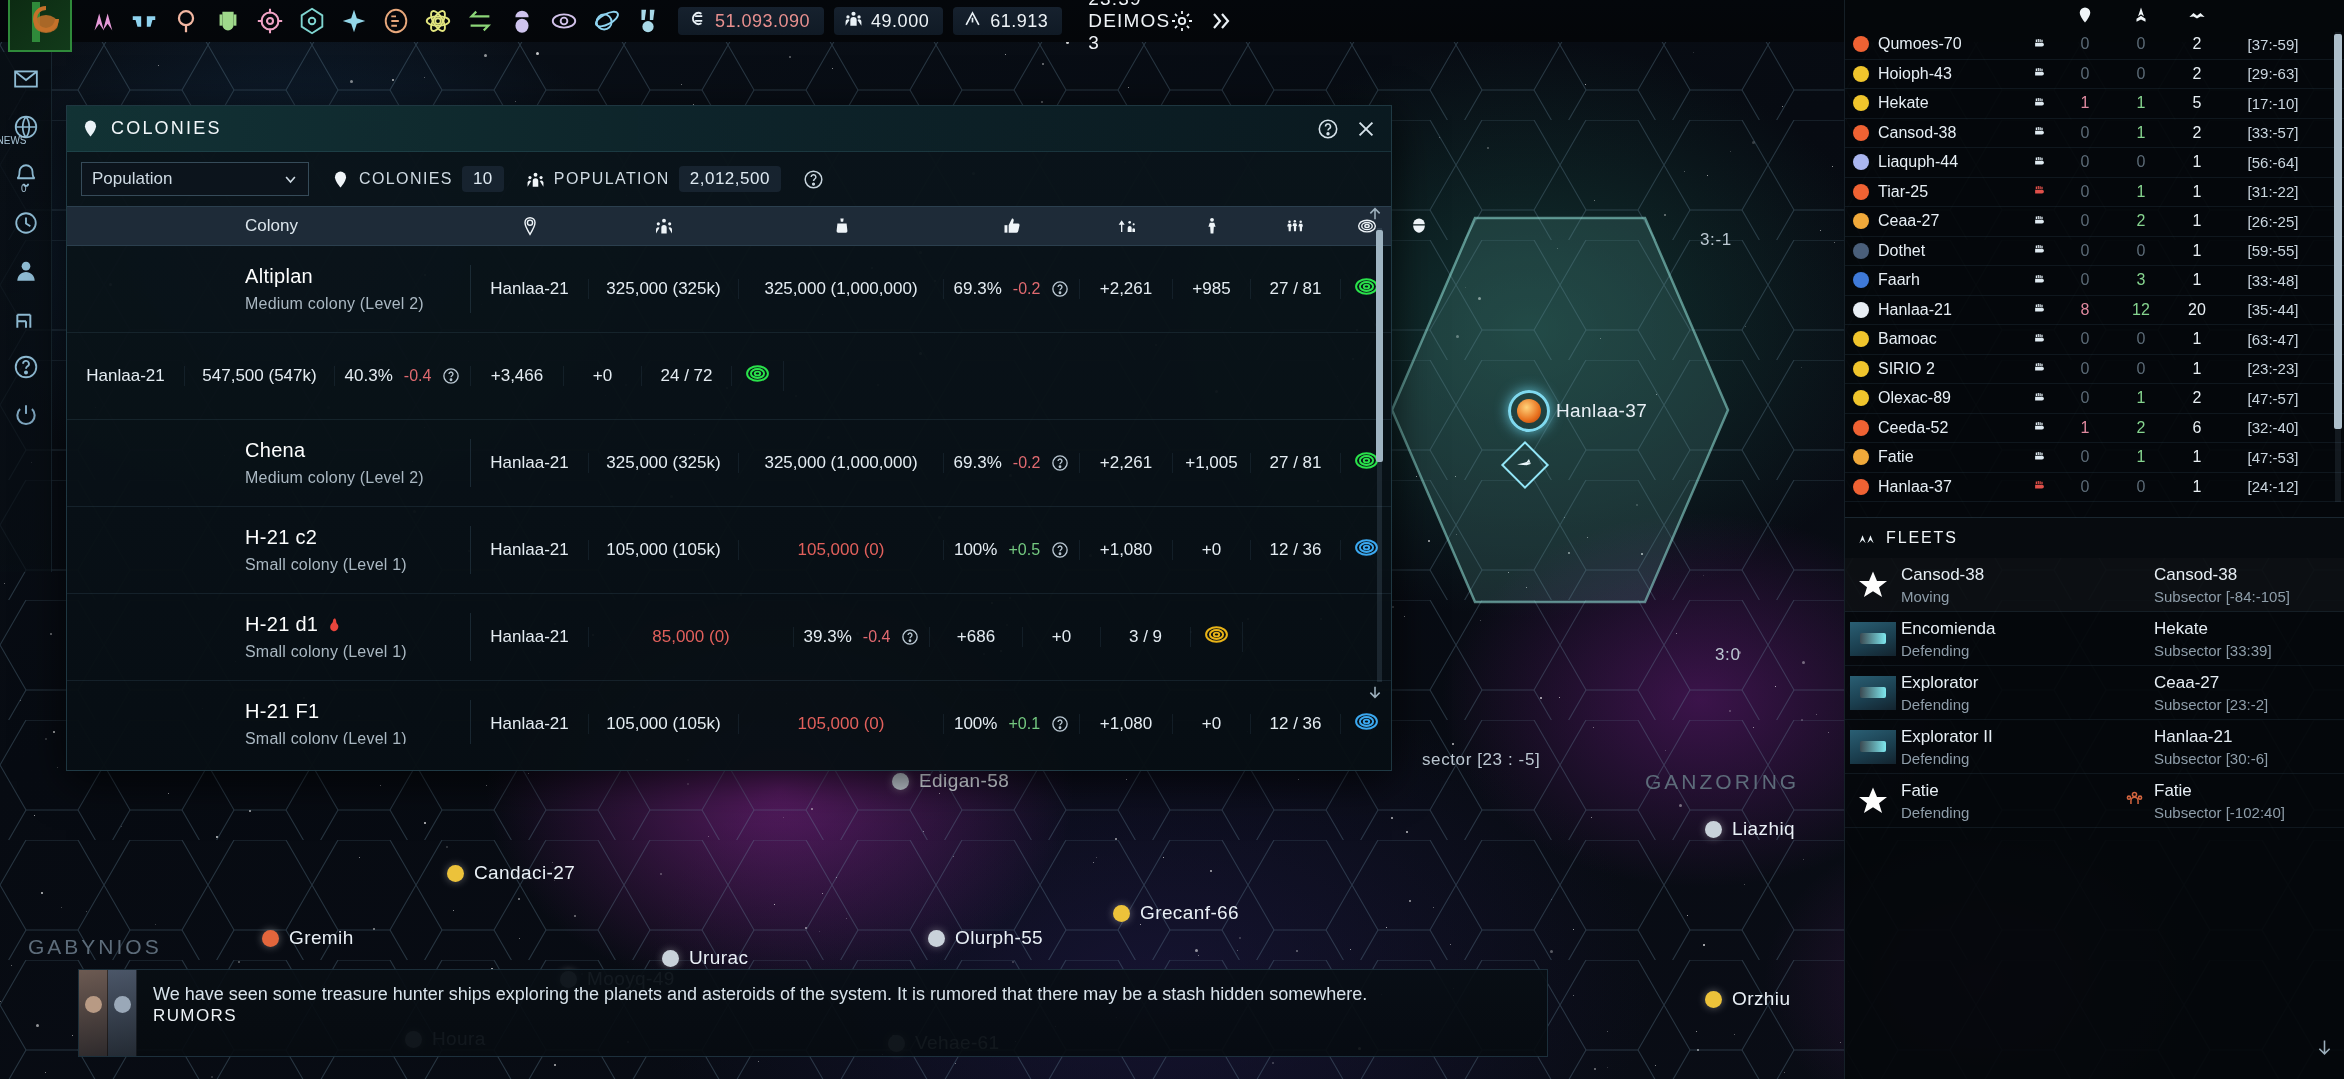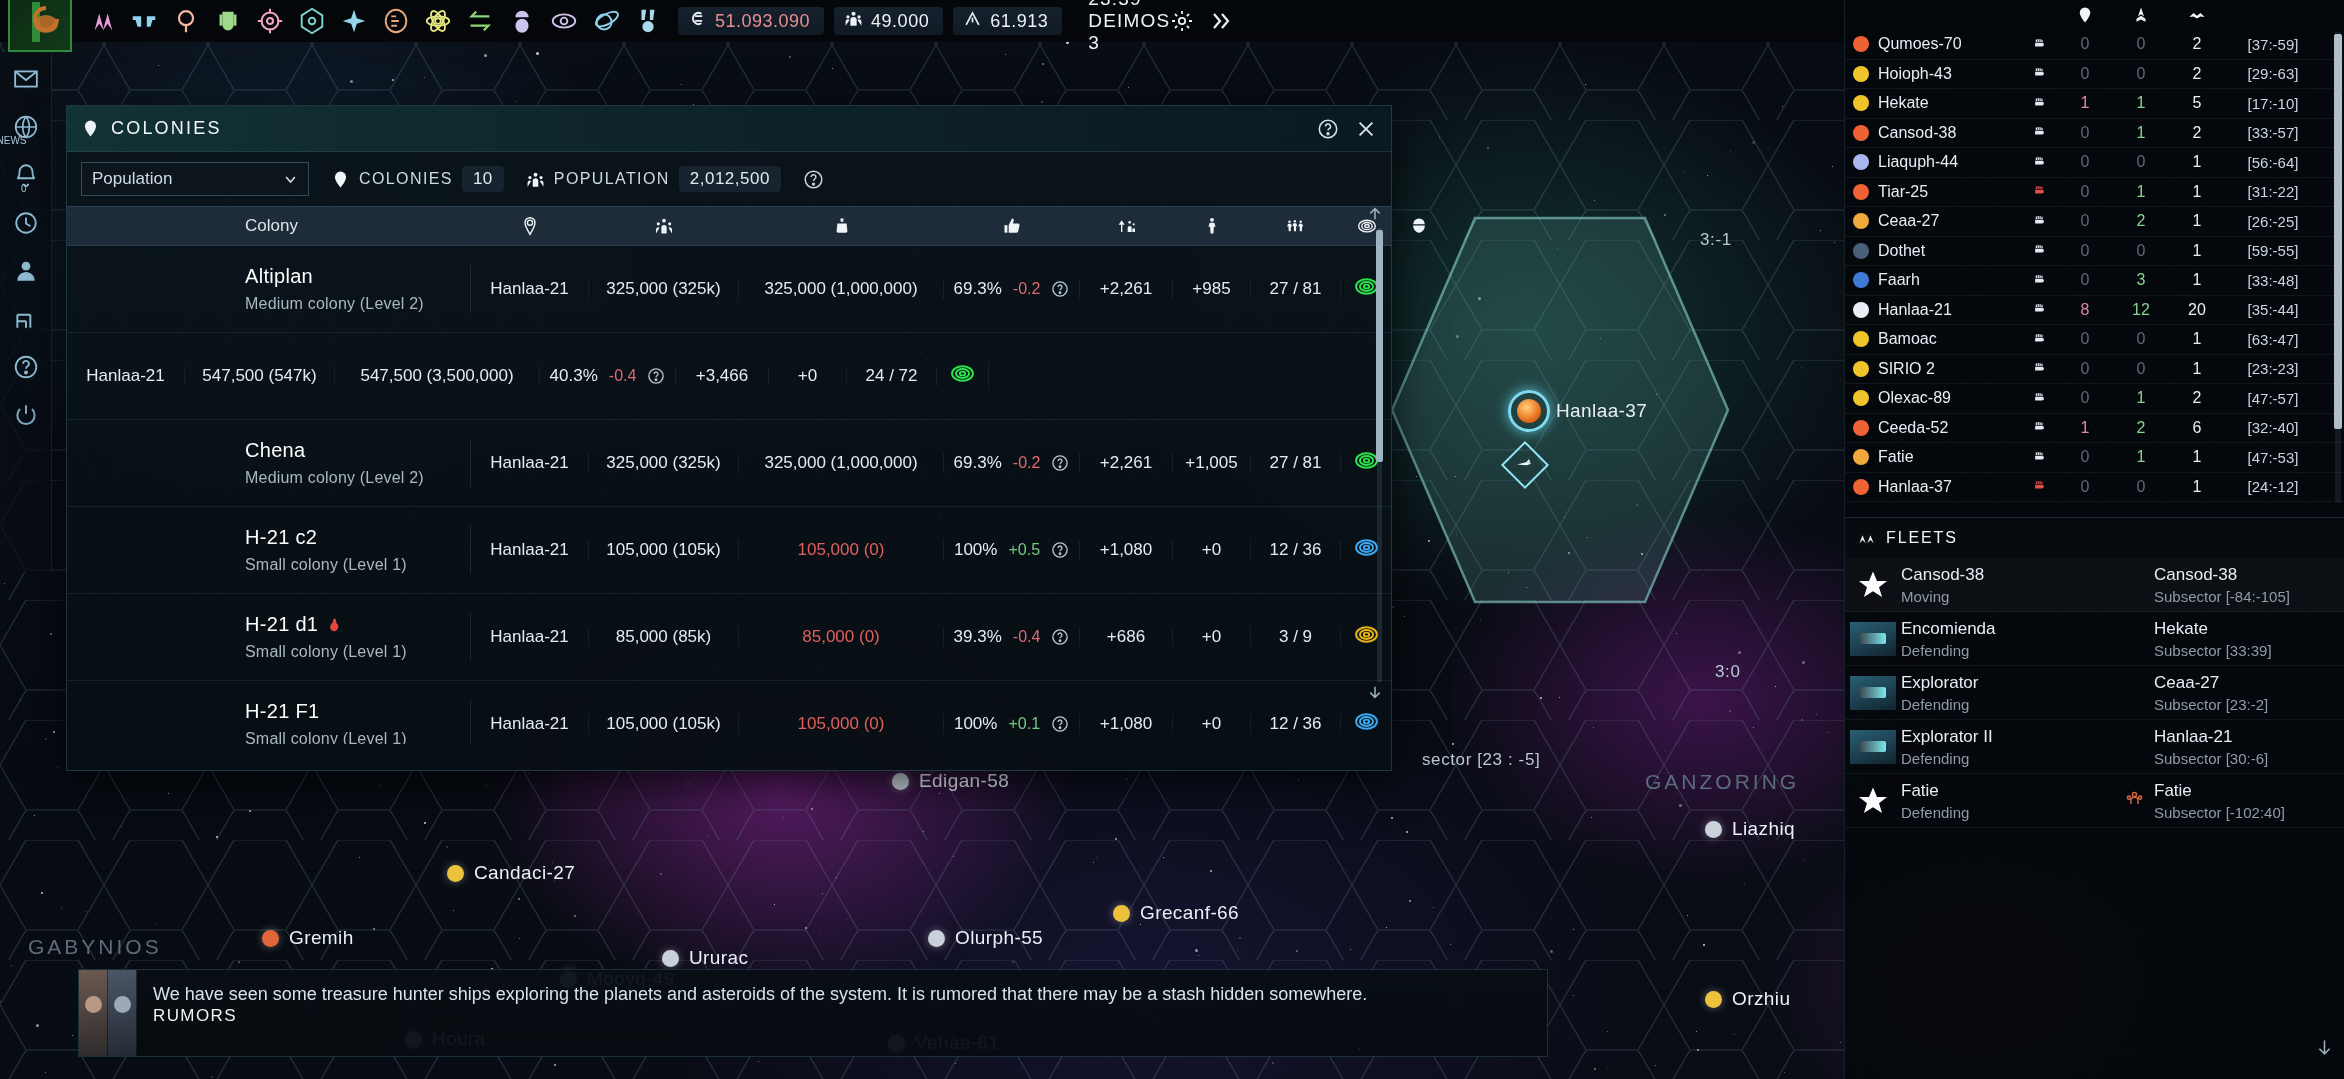--- a/index.html
+++ b/index.html
@@ -710,21 +710,21 @@
     <div id="fleet-marker">
       <span class="ship">
         <svg viewBox="0 0 24 24" fill="currentColor">
             <path d="M2 13 L14 10 L20 12 L14 14 L2 13 Z M14 10 L17 6 L19 11 Z"></path>
           </svg>
       </span>
     </div>
 
     <div class="sector-lbl" style="left:1422px; top:750px;">sector [23 : -5]</div>
     <div class="sector-lbl" style="left:1700px; top:230px;">3:-1</div>
-    <div class="sector-lbl" style="left:1715px; top:662px;">3:0</div>
+    <div class="sector-lbl" style="left:1715px; top:645px;">3:0</div>
     <div class="region-lbl" style="left:28px; top:935px;">GABYNIOS</div>
     <div class="region-lbl" style="left:1645px; top:770px;">GANZORING</div>
 
     <div id="map-objects">
     <div class="map-obj" style="left:892px;top:770px">
       <span class="dot" style="background:#c9d2da"></span>
       <span class="lbl">Edigan-58</span>
     </div>
     <div class="map-obj" style="left:1705px;top:818px">
       <span class="dot" style="background:#c9d2da"></span>
@@ -1142,21 +1142,20 @@
                   <ellipse cx="12" cy="12" rx="10" ry="7"></ellipse>
                   <ellipse cx="12" cy="12" rx="6.3" ry="4.3"></ellipse>
                   <ellipse cx="12" cy="12" rx="2.6" ry="1.8"></ellipse>
                 </svg></span>
       </div>
 
     </div>
     <div class="crow">
       <div class="cw-sys">Hanlaa-21</div>
       <div class="cw-pop">547,500 (547k)</div>
-      <div class="cw-cap" style="">547,500 (3,500,000)</div>
       <div class="cw-appr cell-appr">
         <span>40.3%</span>
         <span class="delta-neg">-0.4</span>
         <span class="q-ic">
                 <svg viewBox="0 0 24 24" fill="none" stroke="currentColor" stroke-width="1.8">
                   <circle cx="12" cy="12" r="9.5"></circle>
                   <path d="M9.4 9.3a2.6 2.6 0 1 1 3.9 2.3c-.8.6-1.3 1-1.3 2"></path>
                   <circle cx="12" cy="17" r="1" fill="currentColor"></circle>
                 </svg>
               </span>
@@ -1247,21 +1246,20 @@
         <span class="name-wrap">
           <span class="c-title">H-21 d1<span class="fire-ic">
                     <svg viewBox="0 0 24 24" fill="currentColor">
                       <path d="M12 2c3 4 1 6 3 8s3 4 1 8c-1 2-4 4-7 3s-5-4-4-8c1-3 4-4 4-7 0-2 1-3 3-4z"></path>
                     </svg>
                   </span></span>
           <span class="c-sub">Small colony (Level 1)</span>
         </span>
       </div>
       <div class="cw-sys">Hanlaa-21</div>
-      <div class="cw-pop">85,000 (85k)</div>
       <div class="cw-cap capacity-zero" style="color:#e2605c">85,000 (0)</div>
       <div class="cw-appr cell-appr">
         <span>39.3%</span>
         <span class="delta-neg">-0.4</span>
         <span class="q-ic">
                 <svg viewBox="0 0 24 24" fill="none" stroke="currentColor" stroke-width="1.8">
                   <circle cx="12" cy="12" r="9.5"></circle>
                   <path d="M9.4 9.3a2.6 2.6 0 1 1 3.9 2.3c-.8.6-1.3 1-1.3 2"></path>
                   <circle cx="12" cy="17" r="1" fill="currentColor"></circle>
                 </svg>

